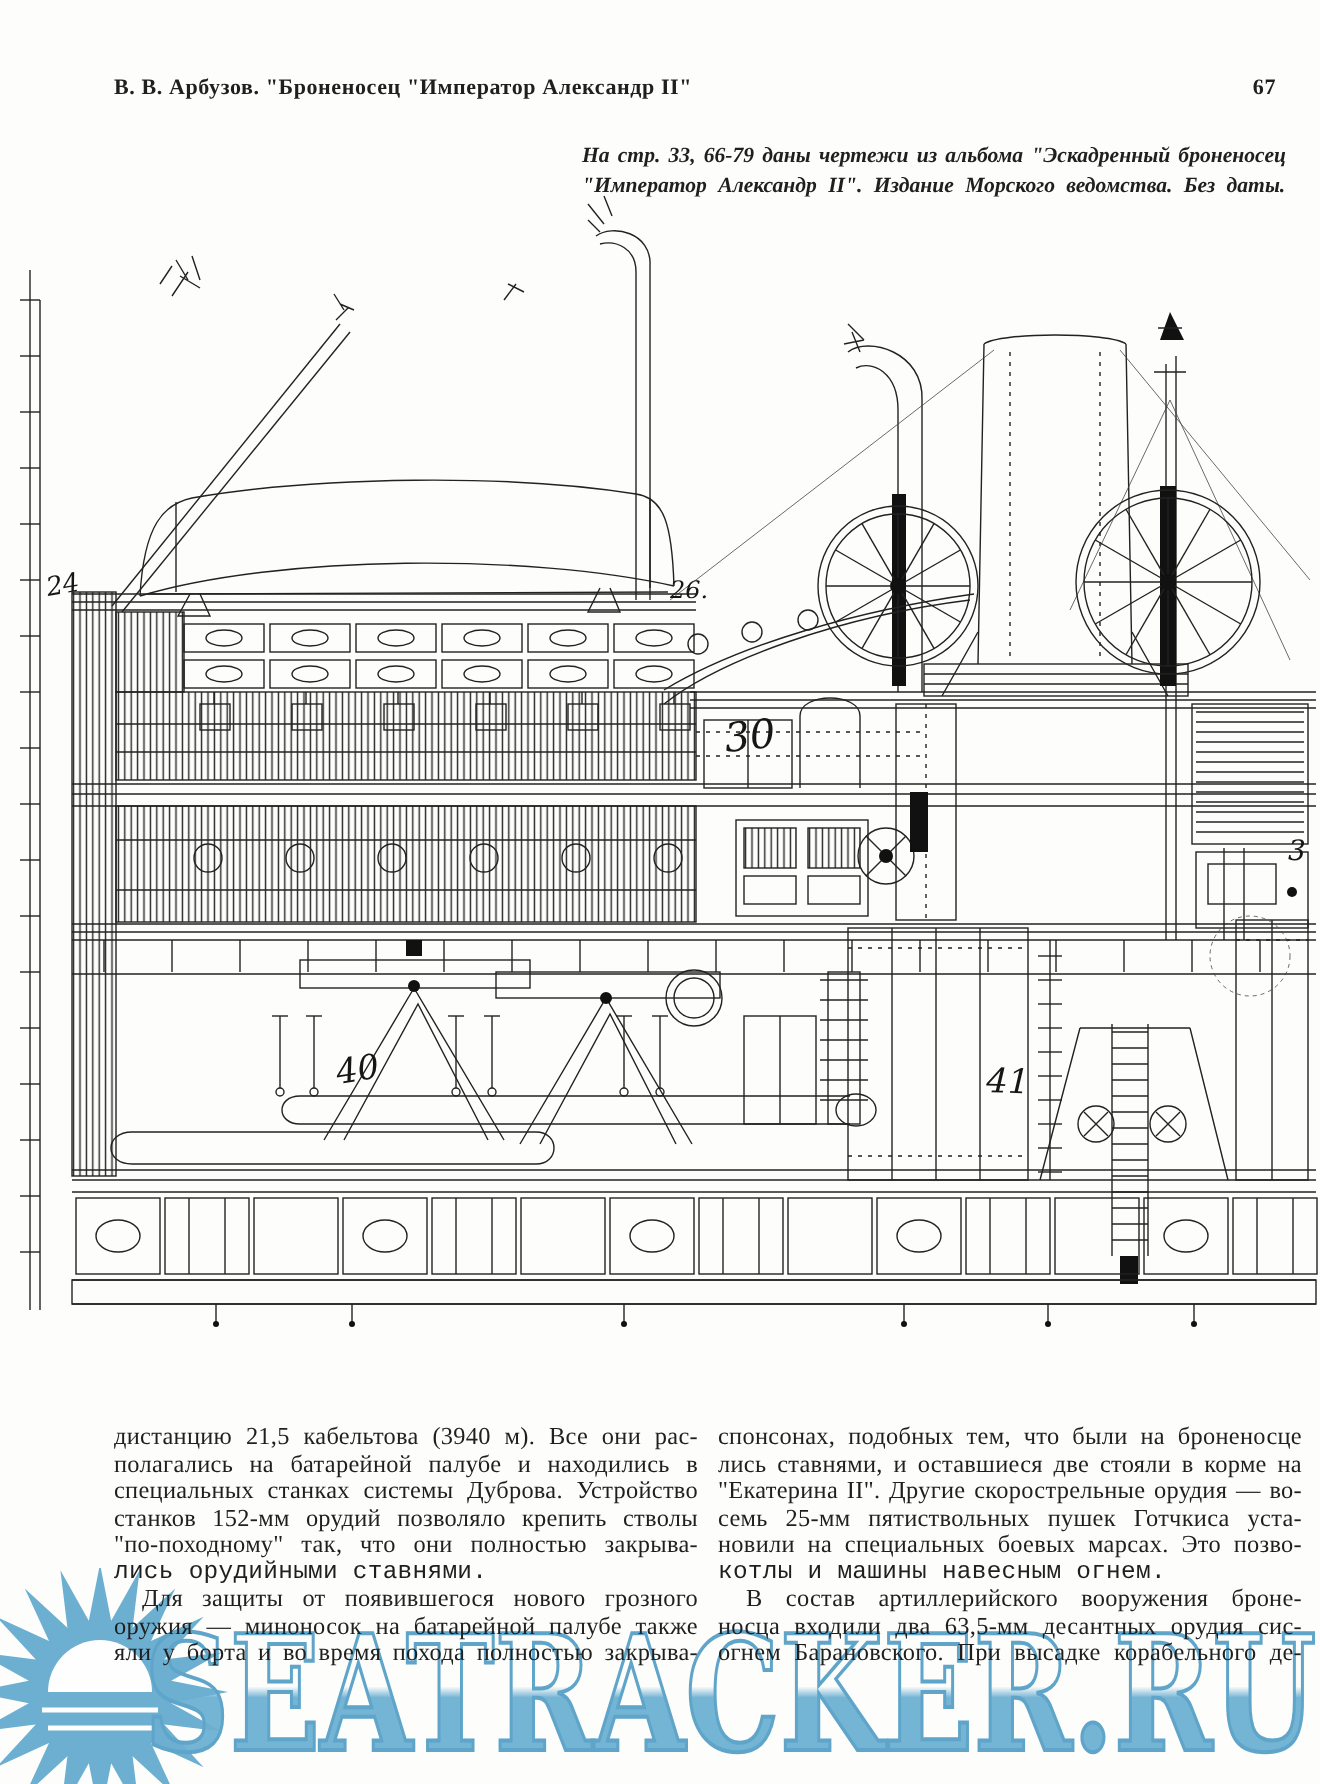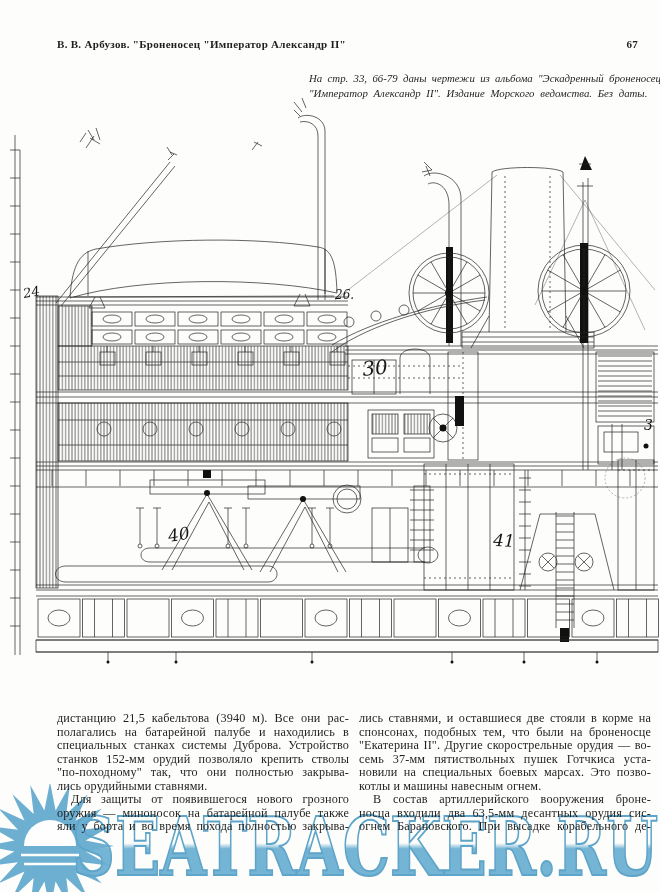--- a/index.html
+++ b/index.html
@@ -6,38 +6,38 @@
   .page{
     position:relative;width:660px;height:892px;margin:0 auto;
     background:#fdfdfb;overflow:hidden;
     font-family:"Liberation Serif","DejaVu Serif",serif;color:#1f1f1f;
   }
   
   .hdr{position:absolute;top:38px;left:57px;right:22px;display:flex;
        justify-content:space-between;font-size:11px;font-weight:bold;
        letter-spacing:.3px;}
   
-  .cap{position:absolute;top:71px;left:309px;width:352px;
-       font-size:10.8px;font-weight:normal;font-style:italic;line-height:14.5px;}
+  .cap{position:absolute;top:71px;left:291px;width:352px;
+       font-size:10.8px;font-weight:bold;font-style:italic;line-height:14.5px;}
   .cap .jl{text-align:justify;text-align-last:justify;}
   .cap .sl{text-align:left;word-spacing:3px;}
   
   svg.fig{position:absolute;left:0;top:0;width:660px;height:892px;z-index:0;}
   svg.fig line,svg.fig path,svg.fig rect,svg.fig circle,svg.fig ellipse,svg.fig polyline{
     fill:none;stroke:#222;stroke-width:.7;}
   svg.fig .f{fill:#111;stroke:none;}
   svg.fig .hv{fill:url(#vh);stroke:#222;stroke-width:.7;}
   svg.fig .thin{stroke-width:.4;stroke:#444;}
   svg.fig .dsh{stroke-dasharray:2,3;}
   svg.fig .lbl{font-family:"DejaVu Serif",serif;font-style:italic;fill:#161616;stroke:none;}
   
   .cols{position:absolute;left:57px;top:712px;width:594px;display:flex;gap:10px;z-index:2;}
   .col{width:292px;font-size:12.2px;line-height:13.55px;letter-spacing:.15px;}
   .col .jl{text-align:justify;text-align-last:justify;}
-  .col .sl{text-align:left;}
+  .col .sl{text-align:left;font-family:Liberation Mono, monospace;}
   .col .in{text-indent:14px;}
   
   svg.wm{position:absolute;left:0;top:784px;width:660px;height:108px;z-index:1;}
 </style>
 </head>
 <body>
 
 <div class="page">
 
   <div class="hdr">
@@ -498,24 +498,24 @@
         <div class="jl">полагались на батарейной палубе и находились в</div>
         <div class="jl">специальных станках системы Дуброва. Устройство</div>
         <div class="jl">станков 152-мм орудий позволяло крепить стволы</div>
         <div class="jl">"по-походному" так, что они полностью закрыва-</div>
         <div class="sl">лись орудийными ставнями.</div>
         <div class="jl in">Для защиты от появившегося нового грозного</div>
         <div class="jl">оружия — миноносок на батарейной палубе также</div>
         <div class="jl">яли у борта и во время похода полностью закрыва-</div>
       </div>
     <div class="col">
+        <div class="jl">спонсонах, подобных тем, что были на броненосце</div>
         <div class="jl">лись ставнями, и оставшиеся две стояли в корме на</div>
-        <div class="jl">спонсонах, подобных тем, что были на броненосце</div>
         <div class="jl">"Екатерина II". Другие скорострельные орудия — во-</div>
-        <div class="jl">семь 37-мм пятиствольных пушек Готчкиса уста-</div>
+        <div class="jl">семь 25-мм пятиствольных пушек Готчкиса уста-</div>
         <div class="jl">новили на специальных боевых марсах. Это позво-</div>
         <div class="sl">котлы и машины навесным огнем.</div>
         <div class="jl in">В состав артиллерийского вооружения броне-</div>
         <div class="jl">носца входили два 63,5-мм десантных орудия сис-</div>
         <div class="jl">огнем Барановского. При высадке корабельного де-</div>
       </div>
   </div>
 
 </div>
 

